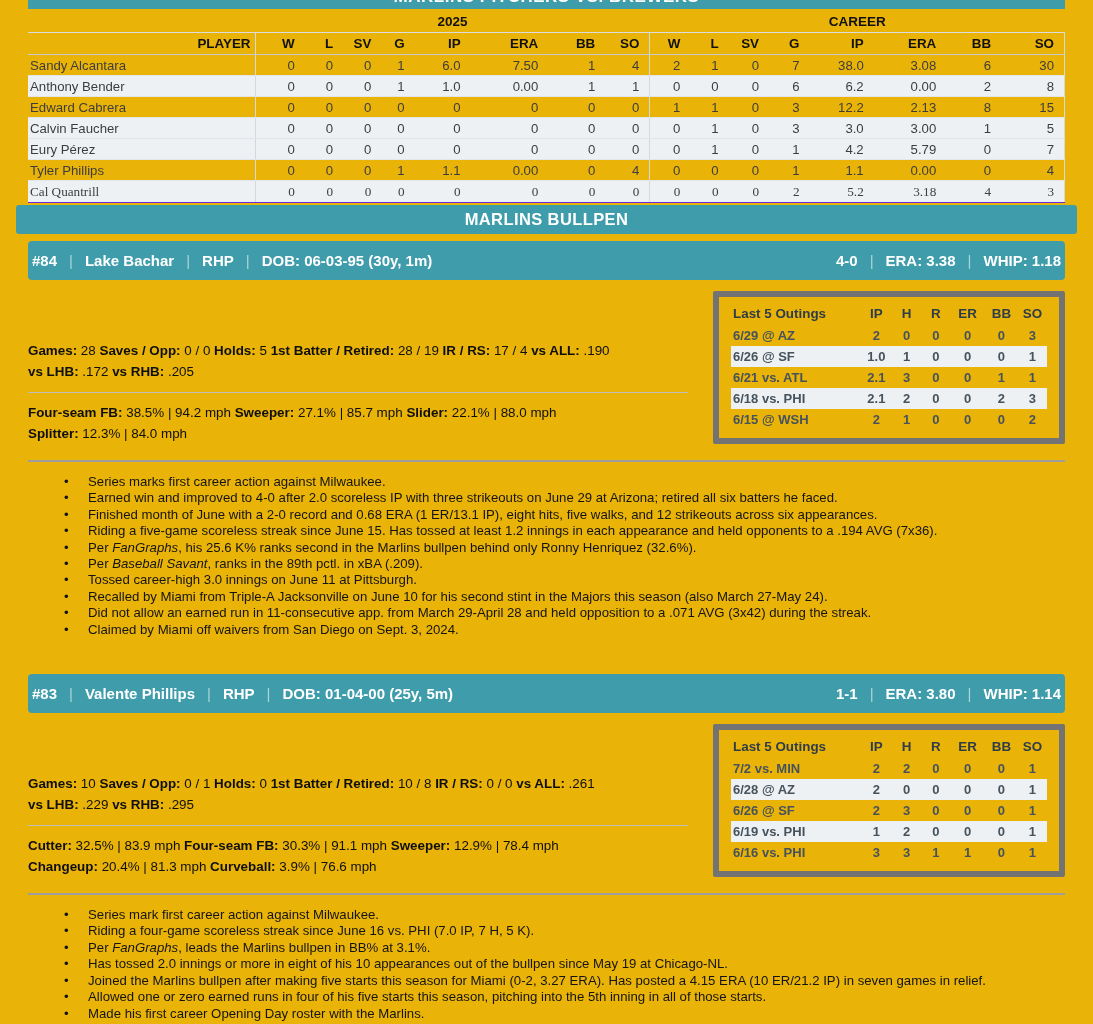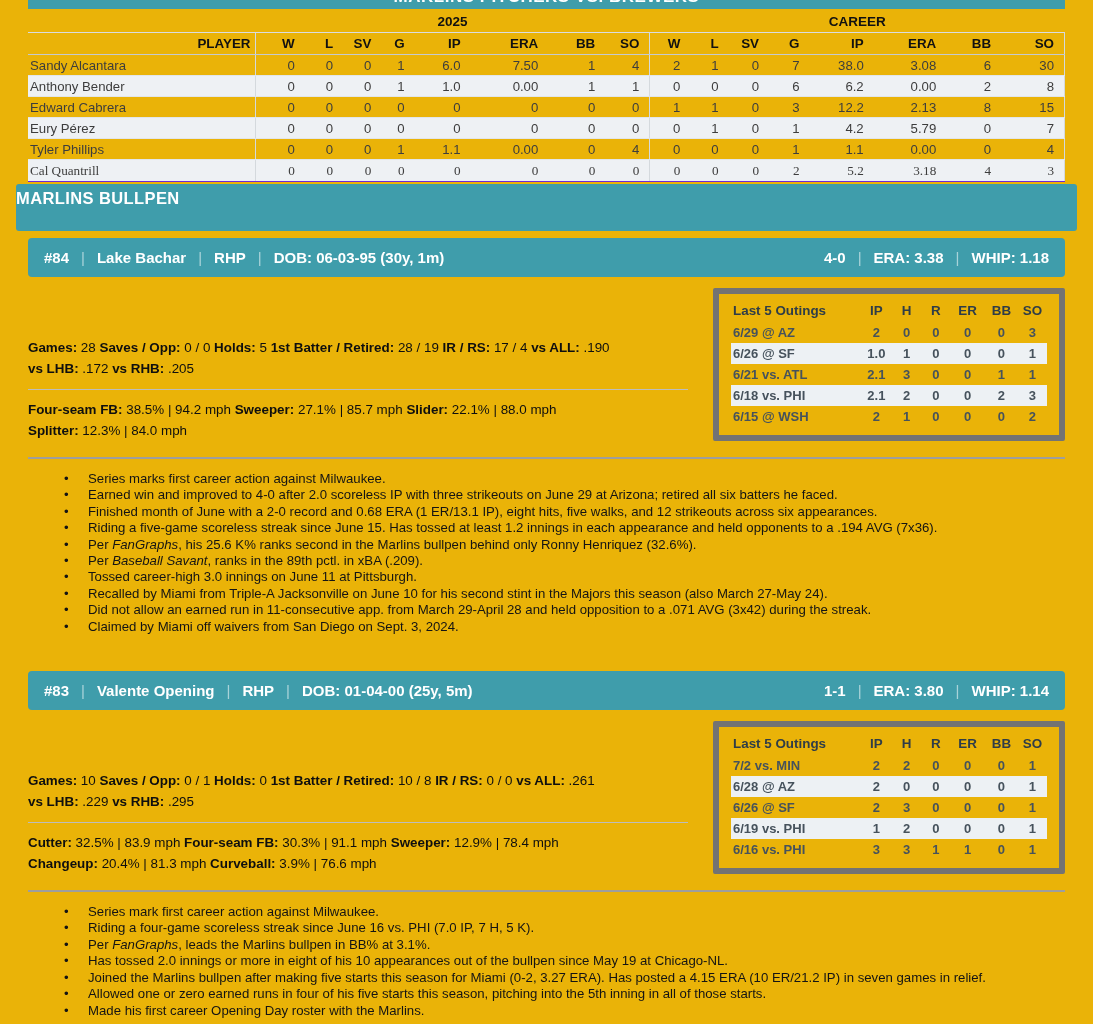--- a/index.html
+++ b/index.html
@@ -19,26 +19,26 @@
         text-align:right;font-size:13.4px;padding-top:3px;padding-bottom:3px;}
   .roster th.player,.roster td.player{text-align:left;padding-left:2px;padding-right:4px;}
   .roster td{color:#3d3d3d;text-align:right;border-bottom:1px solid #e2e6ea;}
   .roster tbody tr:last-child td{border-bottom:1px solid #6d28d9;font-family:Liberation Serif, serif;}
   .roster .sep-left{border-left:1px solid #d4d9dd;}
   .roster .sep-right{border-right:1px solid #d4d9dd;}
   .roster tr.shaded td{background:#eef1f4;}
 
   
   .bullpen-banner{margin:2px 16px 0;background:#3f9dab;color:#fff;font-weight:bold;font-size:16.5px;
-        line-height:29px;height:47px;letter-spacing:.4px;border-radius:3px;}
+        text-align:center;line-height:29px;height:29px;letter-spacing:.4px;border-radius:3px;}
 
   
   .pitcher{margin:0 28px;}
   .p-banner{margin-top:7px;height:39px;background:#3f9dab;border-radius:4px;display:flex;
-        align-items:center;padding:0 16px;color:#fff;font-weight:bold;font-size:15px;white-space:nowrap;}
+        align-items:center;padding:0 4px;color:#fff;font-weight:bold;font-size:15px;white-space:nowrap;}
   .pitcher + .pitcher .p-banner{margin-top:36px;}
   .p-banner .bar{color:rgba(255,255,255,.55);font-weight:normal;margin:0 12px;font-size:15px;}
   .p-banner .right{margin-left:auto;display:flex;align-items:center;}
   .p-body{display:flex;margin-top:11px;align-items:flex-end;}
   .p-left{width:660px;}
   .info-line{font-size:13.4px;color:#0f0f0f;line-height:21px;}
   .info-line b{font-weight:bold;}
   .left-rule{border:none;border-top:1px solid #bdbdbd;margin:10px 0 9px;}
 
   
@@ -163,20 +163,39 @@
           <td class="sep-left">1</td>
           <td class="">1</td>
           <td class="">0</td>
           <td class="">3</td>
           <td class="">12.2</td>
           <td class="">2.13</td>
           <td class="">8</td>
           <td class=" sep-right">15</td>
         </tr>
         <tr class="shaded">
+          <td class="player">Calvin Faucher</td>
+          <td class="sep-left">0</td>
+          <td class="">0</td>
+          <td class="">0</td>
+          <td class="">0</td>
+          <td class="">0</td>
+          <td class="">0</td>
+          <td class="">0</td>
+          <td class="">0</td>
+          <td class="sep-left">0</td>
+          <td class="">1</td>
+          <td class="">0</td>
+          <td class="">3</td>
+          <td class="">3.0</td>
+          <td class="">3.00</td>
+          <td class="">1</td>
+          <td class=" sep-right">5</td>
+        </tr>
+        <tr class="shaded">
           <td class="player">Eury Pérez</td>
           <td class="sep-left">0</td>
           <td class="">0</td>
           <td class="">0</td>
           <td class="">0</td>
           <td class="">0</td>
           <td class="">0</td>
           <td class="">0</td>
           <td class="">0</td>
           <td class="sep-left">0</td>
@@ -345,21 +364,21 @@
           <li>Recalled by Miami from Triple-A Jacksonville on June 10 for his second stint in the Majors this season (also March 27-May 24).</li>
           <li>Did not allow an earned run in 11-consecutive app. from March 29-April 28 and held opposition to a .071 AVG (3x42) during the streak.</li>
           <li>Claimed by Miami off waivers from San Diego on Sept. 3, 2024.</li>
         </ul>
   </section>
 
   <section class="pitcher">
     <div class="p-banner">
       <span class="seg">#83</span>
       <span class="bar">|</span>
-      <span class="seg">Valente Opening</span>
+      <span class="seg">Valente Phillips</span>
       <span class="bar">|</span>
       <span class="seg">RHP</span>
       <span class="bar">|</span>
       <span class="seg">DOB: 01-04-00 (25y, 5m)</span>
       <span class="right">
         <span class="seg">1-1</span>
         <span class="bar">|</span>
         <span class="seg">ERA: 3.80</span>
         <span class="bar">|</span>
         <span class="seg">WHIP: 1.14</span>

